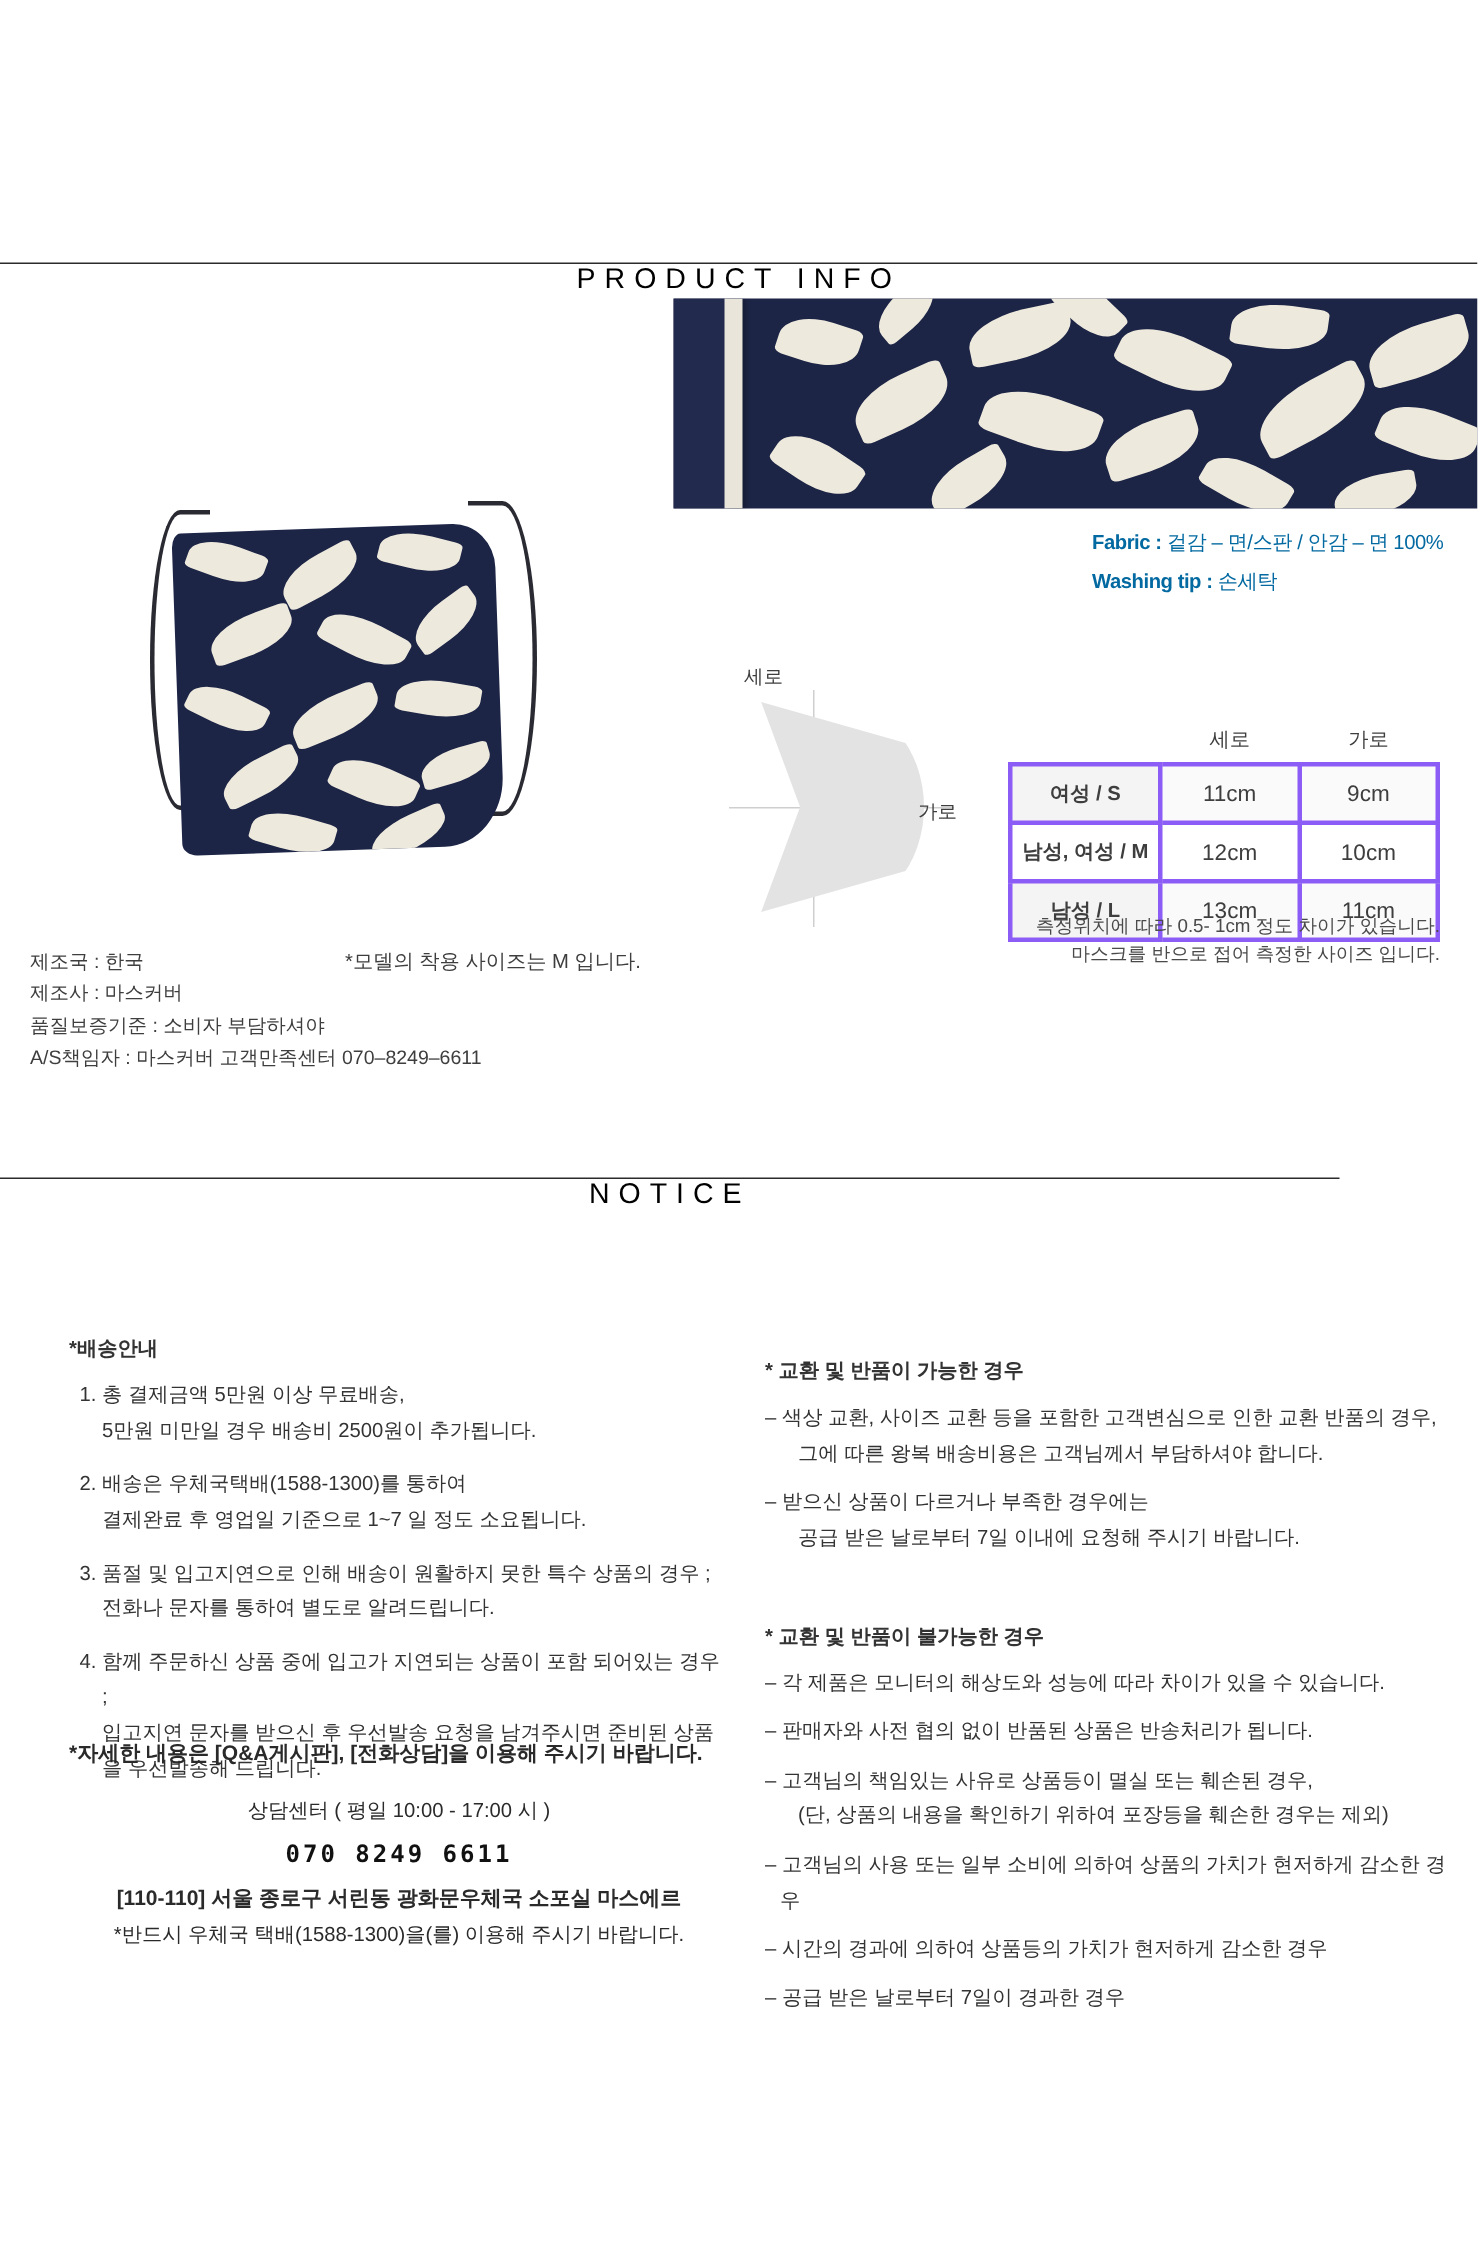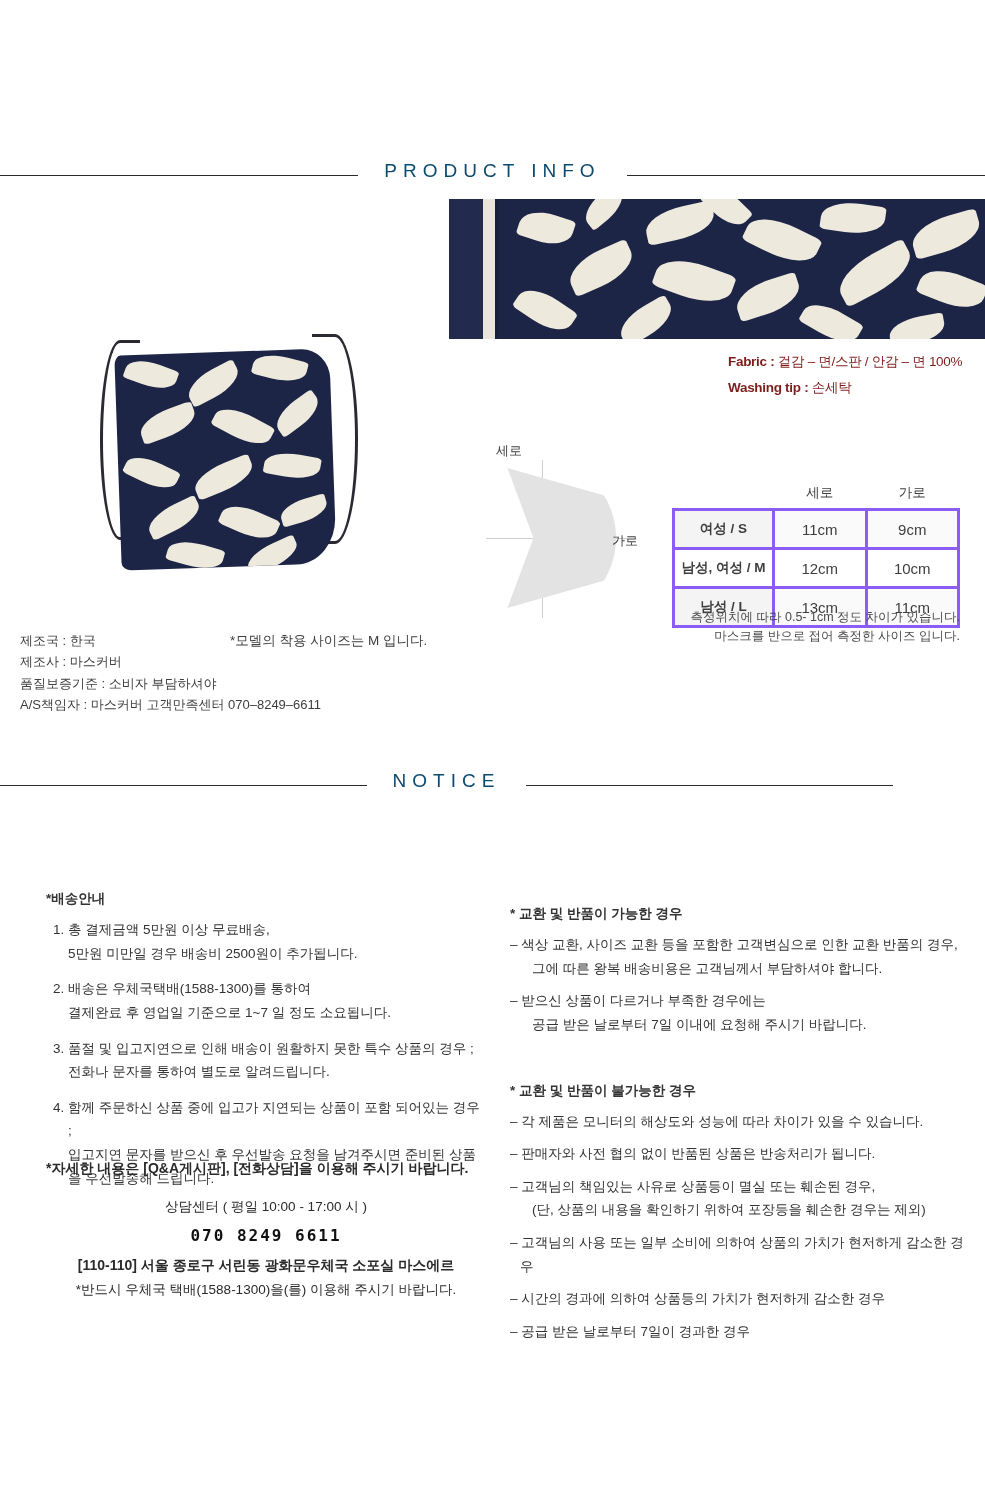--- a/index.html
+++ b/index.html
@@ -22,22 +22,23 @@
     position:absolute; left:0; right:0; top:50%;
     height:1px; background:#2b2b2b;
   }
   .section-head .label {
     position: relative;
     display:inline-block;
     background:#fff;
     padding: 0 26px;
     letter-spacing: 6px;
     font-size: 19px;
-    color:#0c4a6e;
+    color:#000000;
     text-transform: uppercase;
+    margin-top: 16px;
   }
 
   #product-info-head { position:absolute; left:0; top:160px; width:985px; height:30px; }
   #notice-head { position:absolute; left:0; top:770px; width:893px; height:30px; }
 
   
   .fabric-photo {
     position:absolute; left:449px; top:199px; width:536px; height:140px;
     background:#1d2546;
     overflow:hidden;
@@ -71,21 +72,21 @@
     position:absolute;
     border:3px solid #2a2a33;
     border-radius:50%;
     background:transparent;
   }
 
   
   .spec {
     position:absolute;
     font-size:13.5px;
-    color:#7f1d1d;
+    color:#0369a1;
     letter-spacing:-0.3px;
   }
   .spec b { font-weight:bold; }
   #fabric-line { left:728px; top:353px; }
   #washing-line { left:728px; top:379px; }
 
   
   #size-diagram { position:absolute; left:480px; top:450px; width:170px; height:170px; }
   .diagram-shape {
     position:absolute; left:18px; top:18px; width:118px; height:140px;

